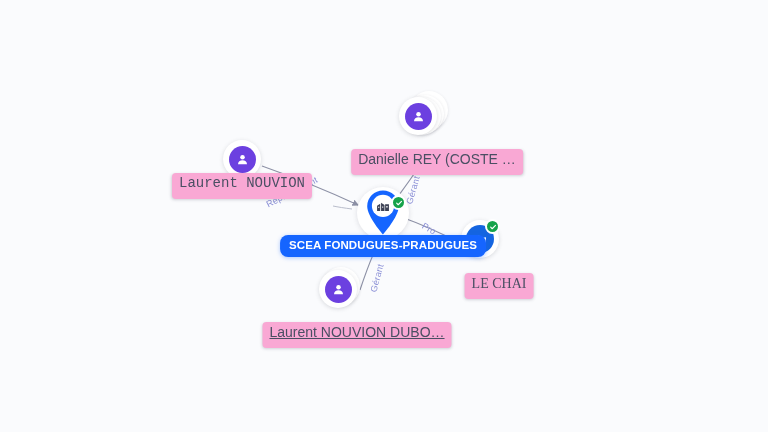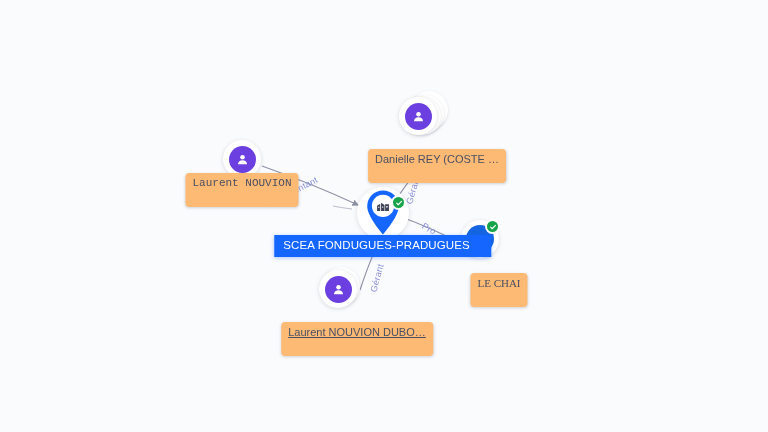--- a/index.html
+++ b/index.html
@@ -142,38 +142,39 @@
     display: flex;
     align-items: center;
     justify-content: center;
     box-sizing: border-box;
   }
 
   
   .node-label {
     position: absolute;
     transform: translate(-50%, 0);
-    background: #fdba74;
+    background: #f9a8d4;
     color: #4a4f63;
-    font-size: 11px;
+    font-size: 14px;
     line-height: 13px;
-    padding: 4px 7px 17px 7px;
+    padding: 4px 7px 9px 7px;
     border-radius: 4px;
     white-space: nowrap;
     box-shadow: 0 1px 3px rgba(60,64,80,0.22);
     font-family: "Liberation Sans", sans-serif;
   }
   .node-label.primary {
     background: #1565ff;
     color: #ffffff;
     font-size: 11.5px;
     letter-spacing: 0.1px;
-    padding: 4px 22px 5px 9px;
-    border-radius: 0;
+    padding: 4px 9px 5px 9px;
+    border-radius: 8px;
     box-shadow: 0 1px 4px rgba(21,101,255,0.35);
+    font-weight: bold;
   }
 
   
   .edge-label {
     position: absolute;
     color: #8a8fd6;
     font-size: 9px;
     letter-spacing: 0.2px;
     white-space: nowrap;
     transform-origin: 0 0;

